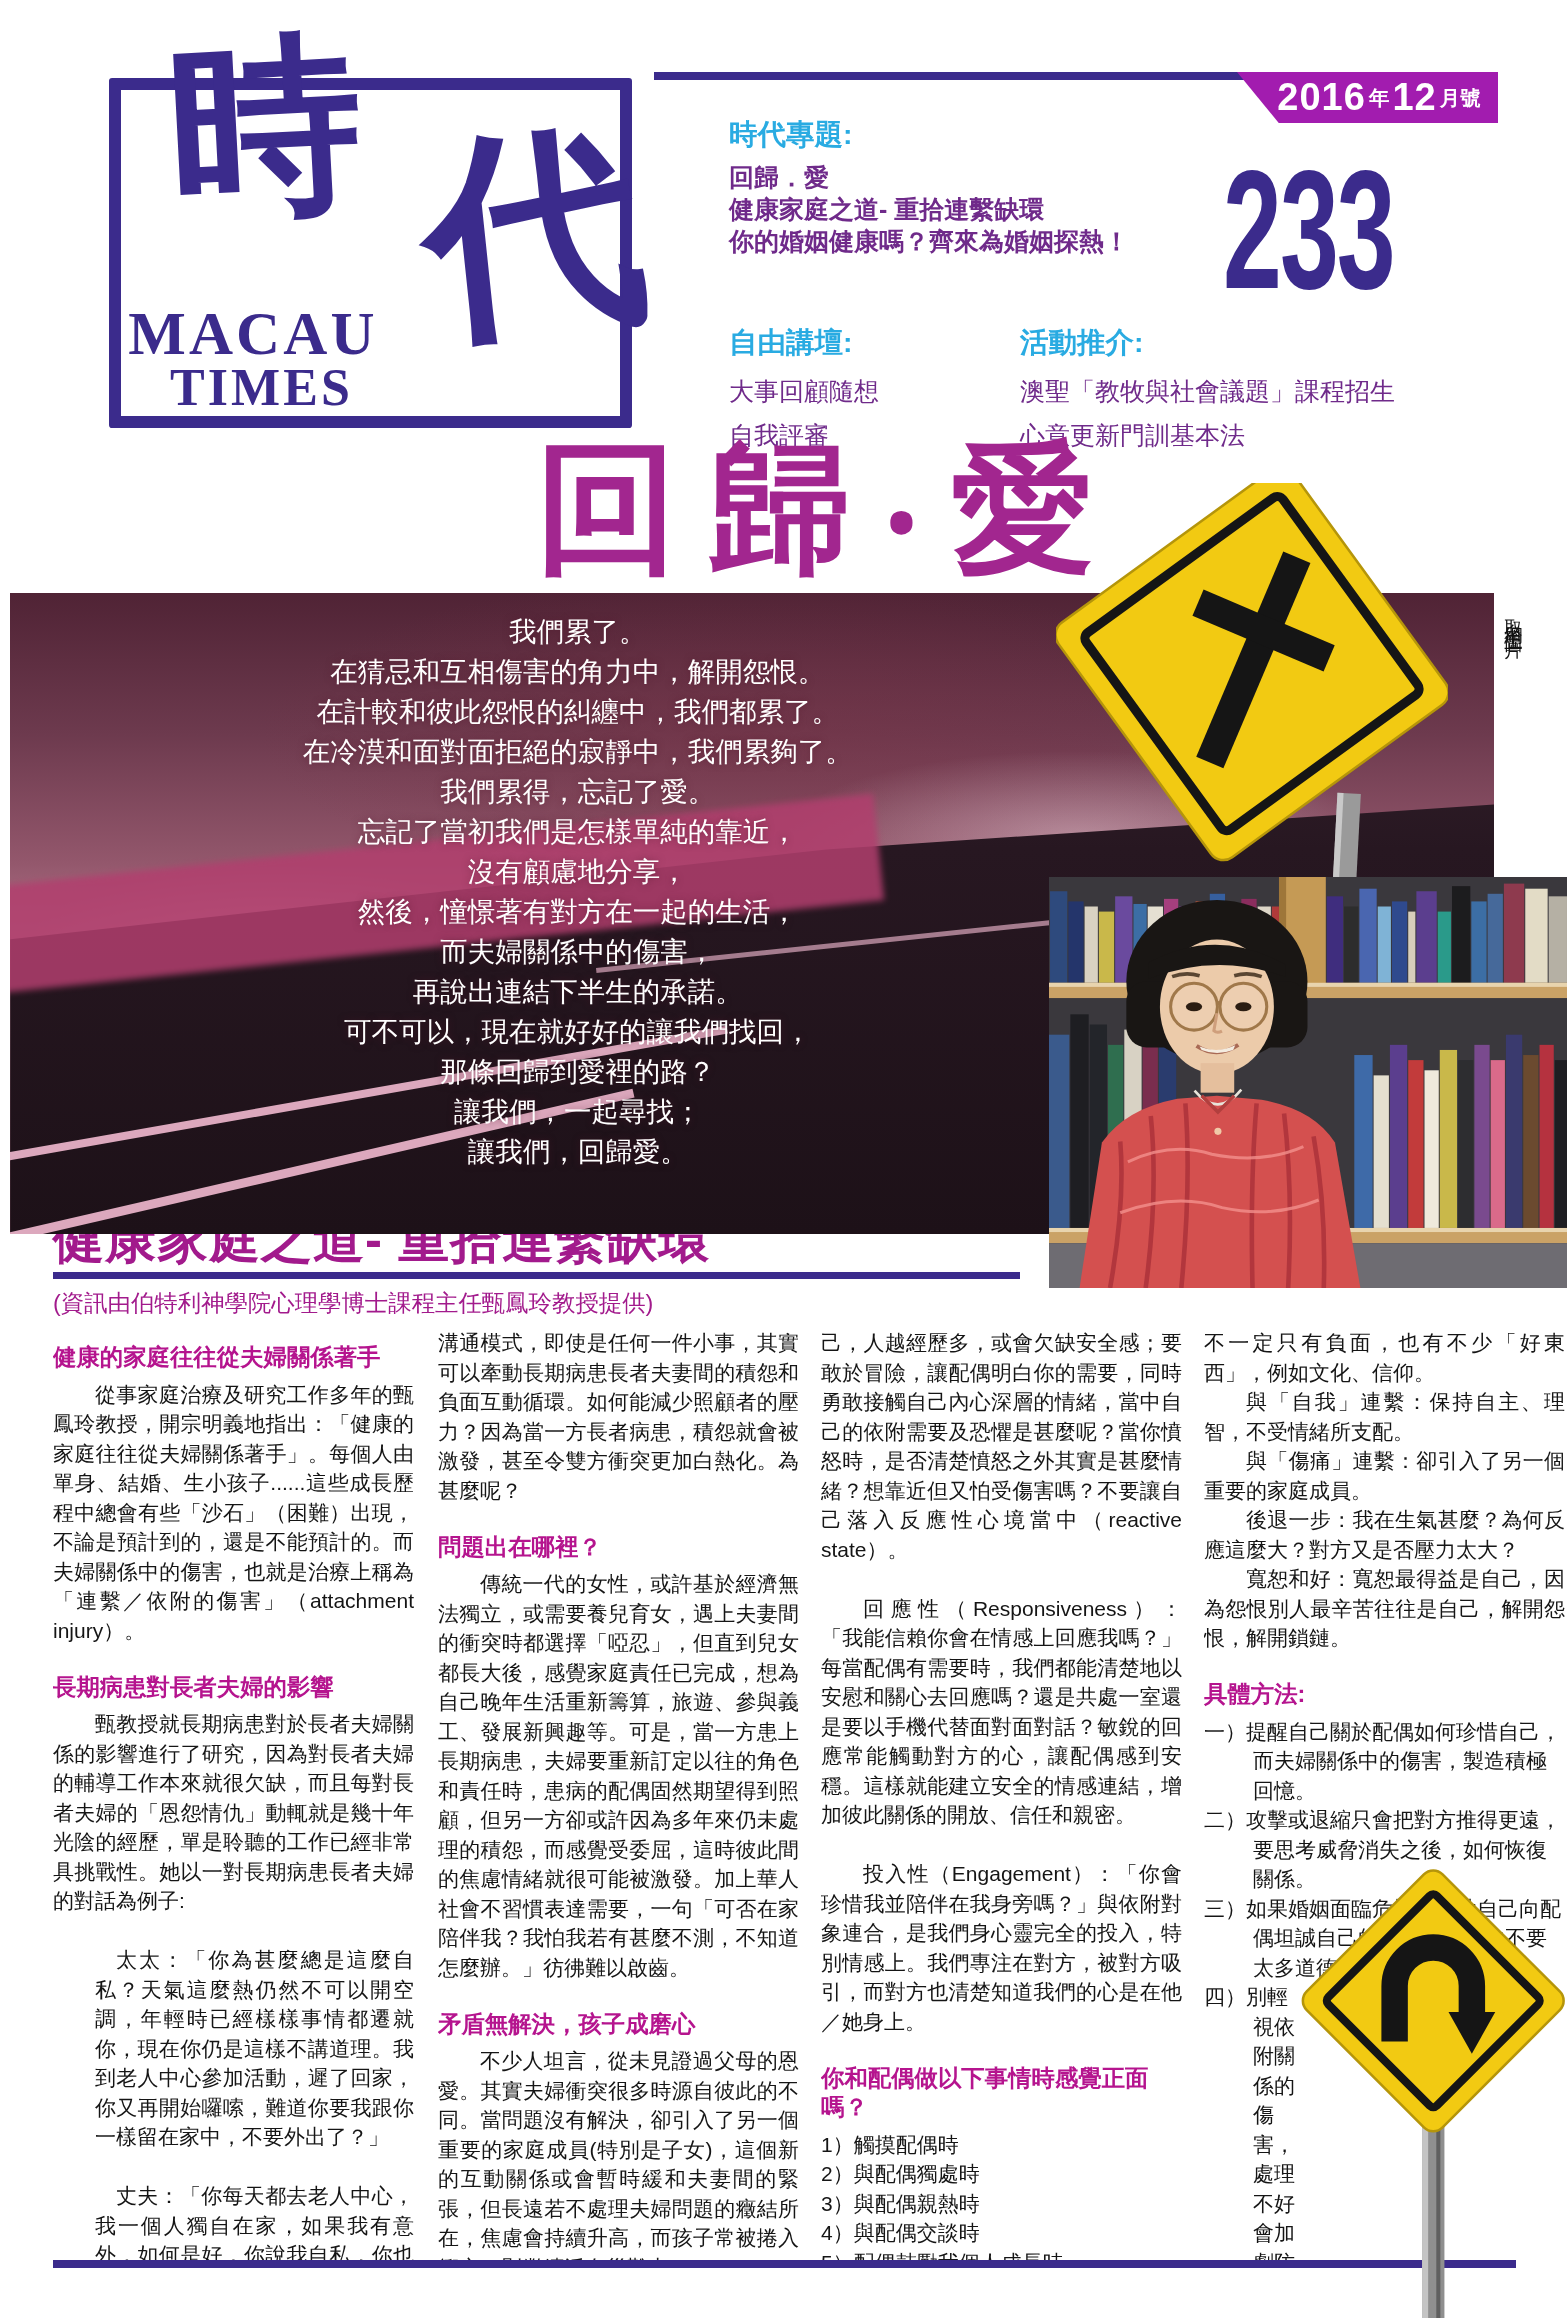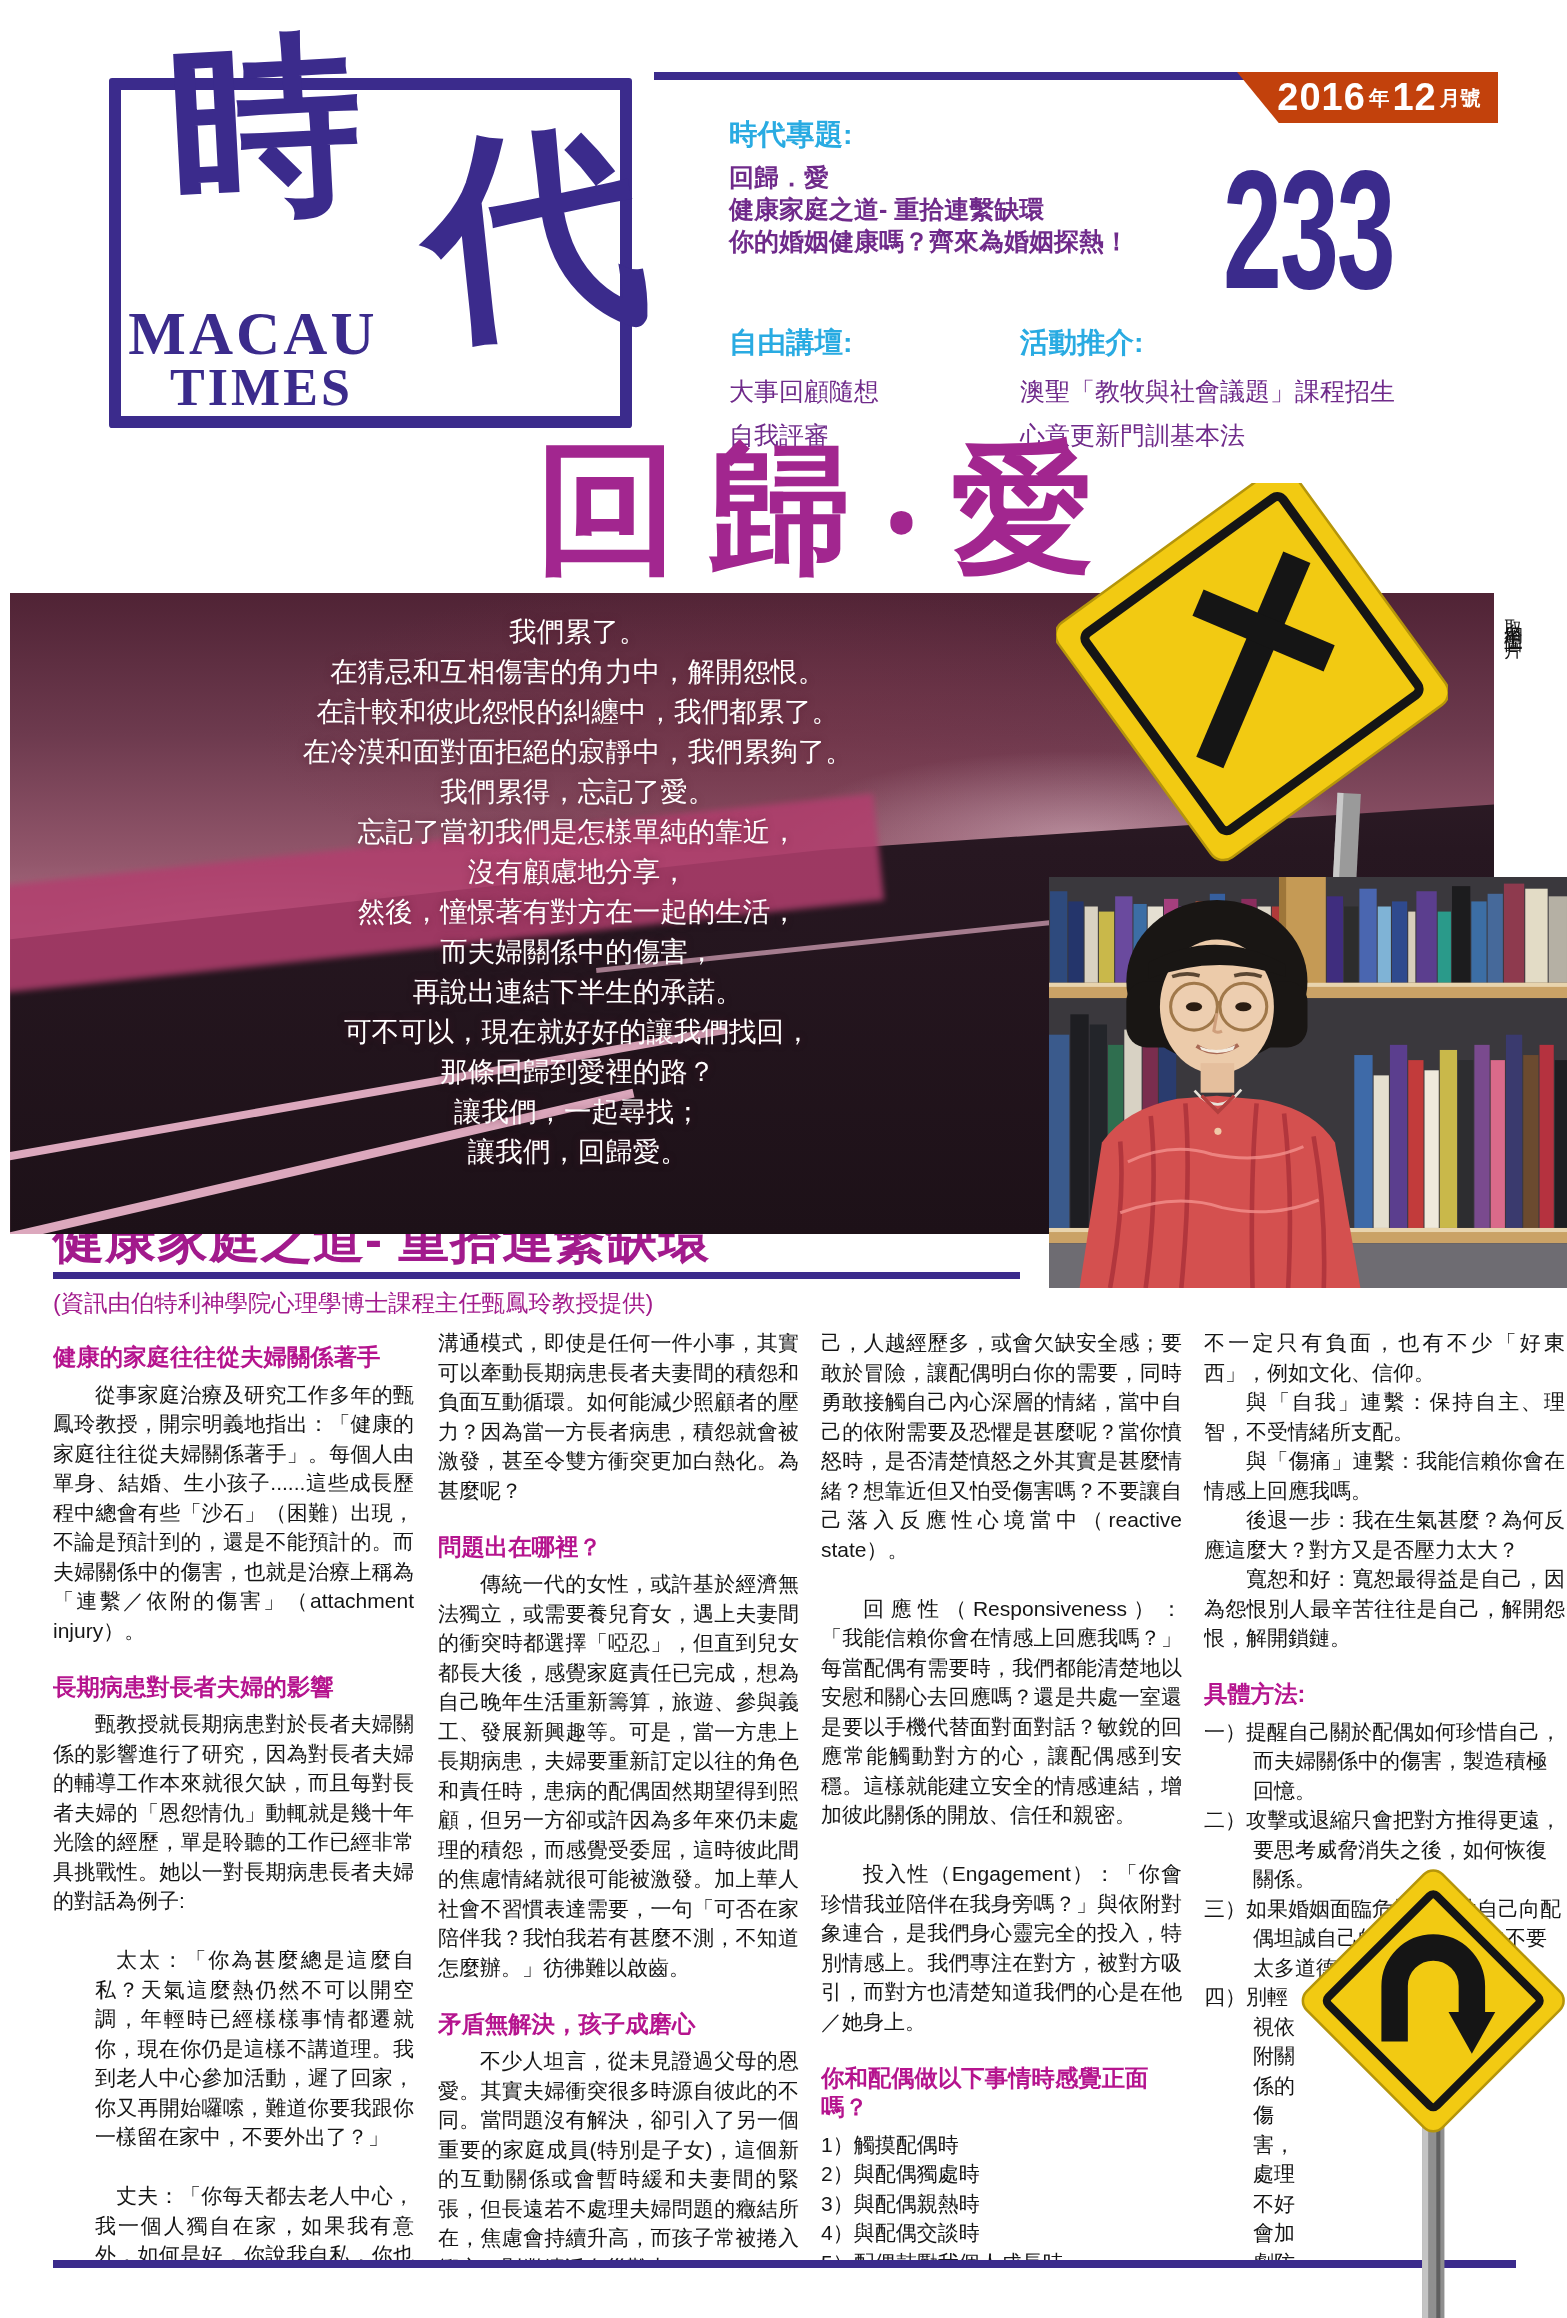--- a/index.html
+++ b/index.html
@@ -12,21 +12,21 @@
   .logo-shi{position:absolute;left:60px;top:-15.3px;font-size:193px;line-height:193px;font-weight:bold;
             color:#3b2b8c;transform:rotate(-3deg);}
   .logo-dai{position:absolute;left:316px;top:76px;font-size:219px;line-height:219px;font-weight:bold;
             color:#3b2b8c;transform:rotate(-6deg);}
   .logo-en{position:absolute;color:#3b2b8c;font-family:"Liberation Serif",serif;font-weight:bold;letter-spacing:3.1px;}
   .logo-macau{left:19.3px;top:253px;font-size:61px;}
   .logo-times{left:61px;top:312px;font-size:52px;}
 
   
   .topbar{position:absolute;left:654px;top:72px;width:611px;height:8.1px;background:#3b2b8c;}
-  .datebanner{position:absolute;left:1237px;top:72px;width:261px;height:51px;background:#c2410c;
+  .datebanner{position:absolute;left:1237px;top:72px;width:261px;height:51px;background:#a21caf;
               clip-path:polygon(0 0,100% 0,100% 100%,16% 100%);color:#fff;display:flex;align-items:center;
               justify-content:flex-end;padding-right:14.3px;box-sizing:border-box;}
   .datebanner .big{font-size:38px;font-weight:bold;letter-spacing:1px;}
   .datebanner .small{font-size:20.4px;font-weight:bold;margin:0 3.1px;}
   .issue-number{position:absolute;left:1223px;top:146px;font-size:168px;line-height:168px;font-weight:bold;
                 color:#3b2b8c;transform:scaleX(.63);transform-origin:left top;letter-spacing:-3.1px;}
 
   
   .topics{position:absolute;left:729px;top:116px;width:774px;}
   .t-head{font-size:28.5px;font-weight:bold;color:#29abe2;margin:0 0 7.1px 0;}
@@ -303,21 +303,21 @@
     <p class="li">2）與配偶獨處時</p>
     <p class="li">3）與配偶親熱時</p>
     <p class="li">4）與配偶交談時</p>
     <p class="li">5）配偶鼓勵我個人成長時</p>
 
   </div>
 
   <div class="col col4">
     <p class="pn">不一定只有負面，也有不少「好東西」，例如文化、信仰。</p>
     <p class="p">與「自我」連繫：保持自主、理智，不受情緒所支配。</p>
-    <p class="p">與「傷痛」連繫：我能信賴你會在情感上回應我嗎。</p>
+    <p class="p">與「傷痛」連繫：卻引入了另一個重要的家庭成員。</p>
     <p class="p">後退一步：我在生氣甚麼？為何反應這麼大？對方又是否壓力太大？</p>
     <p class="p">寬恕和好：寬恕最得益是自己，因為怨恨別人最辛苦往往是自己，解開怨恨，解開鎖鏈。</p>
     <h3 class="sub">具體方法:</h3>
     <p class="li">一）提醒自己關於配偶如何珍惜自己，而夫婦關係中的傷害，製造積極回憶。</p>
     <p class="li">二）攻擊或退縮只會把對方推得更遠，要思考威脅消失之後，如何恢復關係。</p>
     <p class="li">三）如果婚姻面臨危機，幫助自己向配偶坦誠自己的恐懼難過，先不要太多道德判斷。</p>
     <div class="uturn-spacer"></div>
     <p class="li">四）別輕視依附關係的傷害，處理不好會加劇防衛心，也別只叫受傷一方忘記，忘記不到的。</p>
 
   </div>

